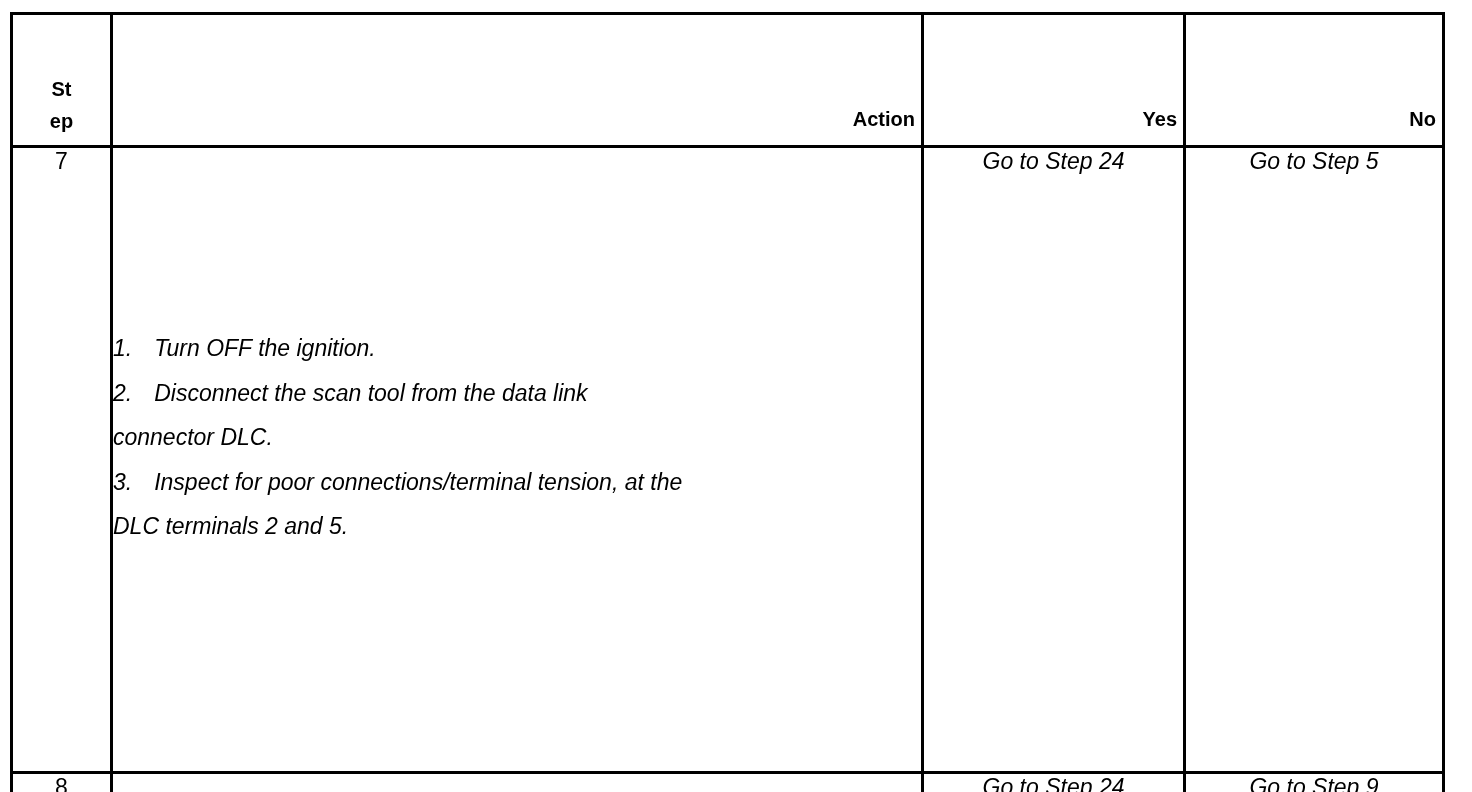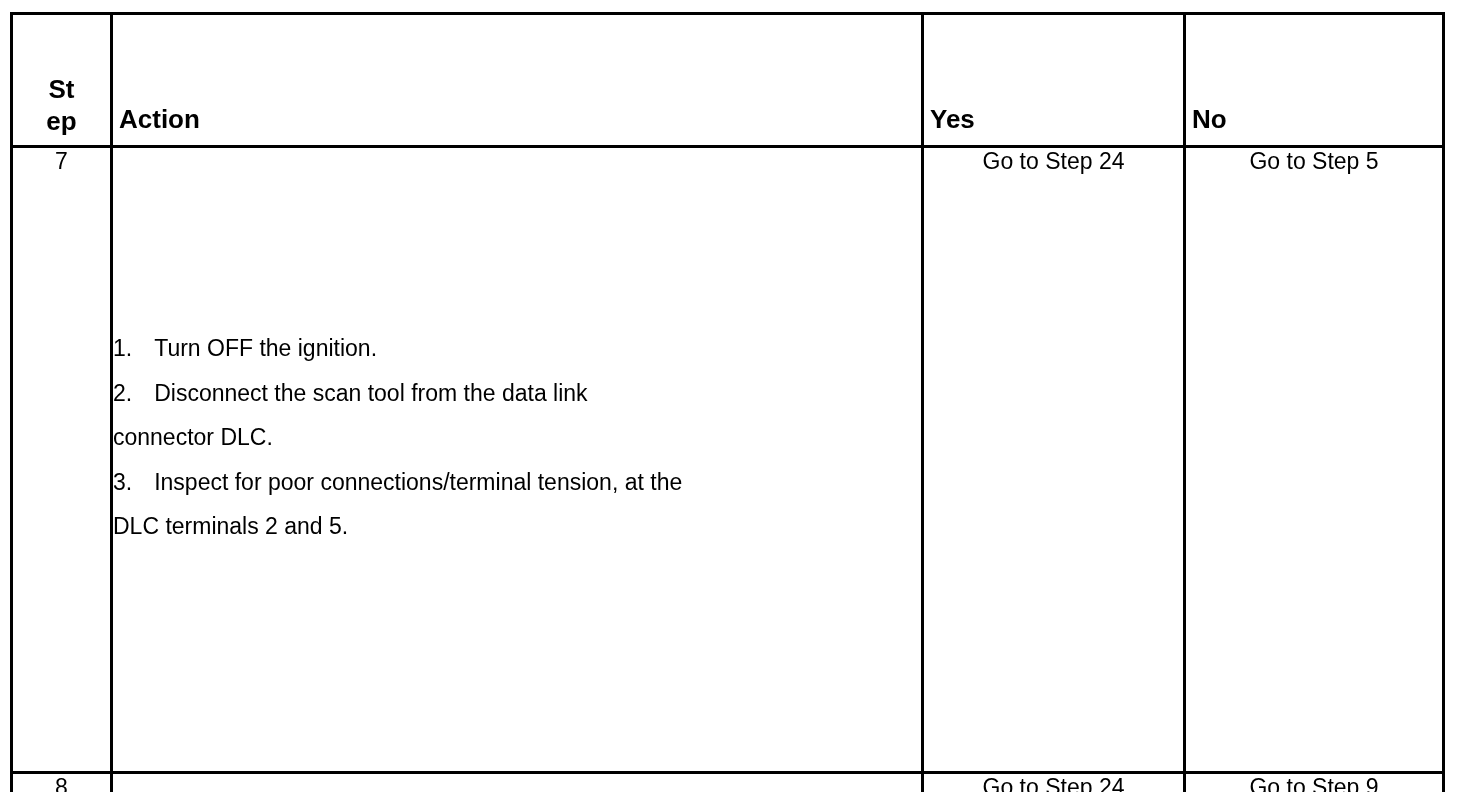--- a/index.html
+++ b/index.html
@@ -47,31 +47,31 @@
   col.c-step   { width: 100px; }
   col.c-action { width: 811px; }
   col.c-yes    { width: 262px; }
   col.c-no     { width: 259px; }
 
   
   .head-row th {
     height: 130px;
     vertical-align: bottom;
     font-weight: bold;
-    font-size: 26px;
+    font-size: 20px;
     line-height: 32px;
     text-align: center;
   }
   .head-step-inner {
     text-align: center;
     padding: 0 28px 8px 28px;
     word-break: break-all;
   }
   .head-generic-inner {
-    text-align: left;
+    text-align: right;
     padding: 0 6px 10px 6px;
   }
 
   
   .cell-step {
     text-align: center;
     vertical-align: middle;
     font-size: 23px;
     font-weight: normal;
   }
@@ -80,38 +80,39 @@
     font-size: 23px;
     line-height: 44.5px;
     text-align: left;
     white-space: pre-wrap;
   }
   .cell-answer {
     font-size: 23px;
     text-align: center;
     vertical-align: bottom;
     padding-bottom: 20px;
+    font-style: italic;
   }
 
   
   .row-7 td { height: 428px; }
   .row-8 td { height: 207px; }
 
   
   .action-wrap {
     position: relative;
     height: 100%;
     box-sizing: border-box;
   }
   .action-steps {
     display: block;
   }
   .row-7 .action-wrap { min-height: 400px; }
 
-  .list-line { display: block; }
+  .list-line { display: block; font-style: italic; }
   .tabgap { display: inline-block; width: 22px; }
 </style>
 </head>
 <body>
 
 <div class="page">
 
   <table class="dtc-table">
     <colgroup>
       <col class="c-step">

